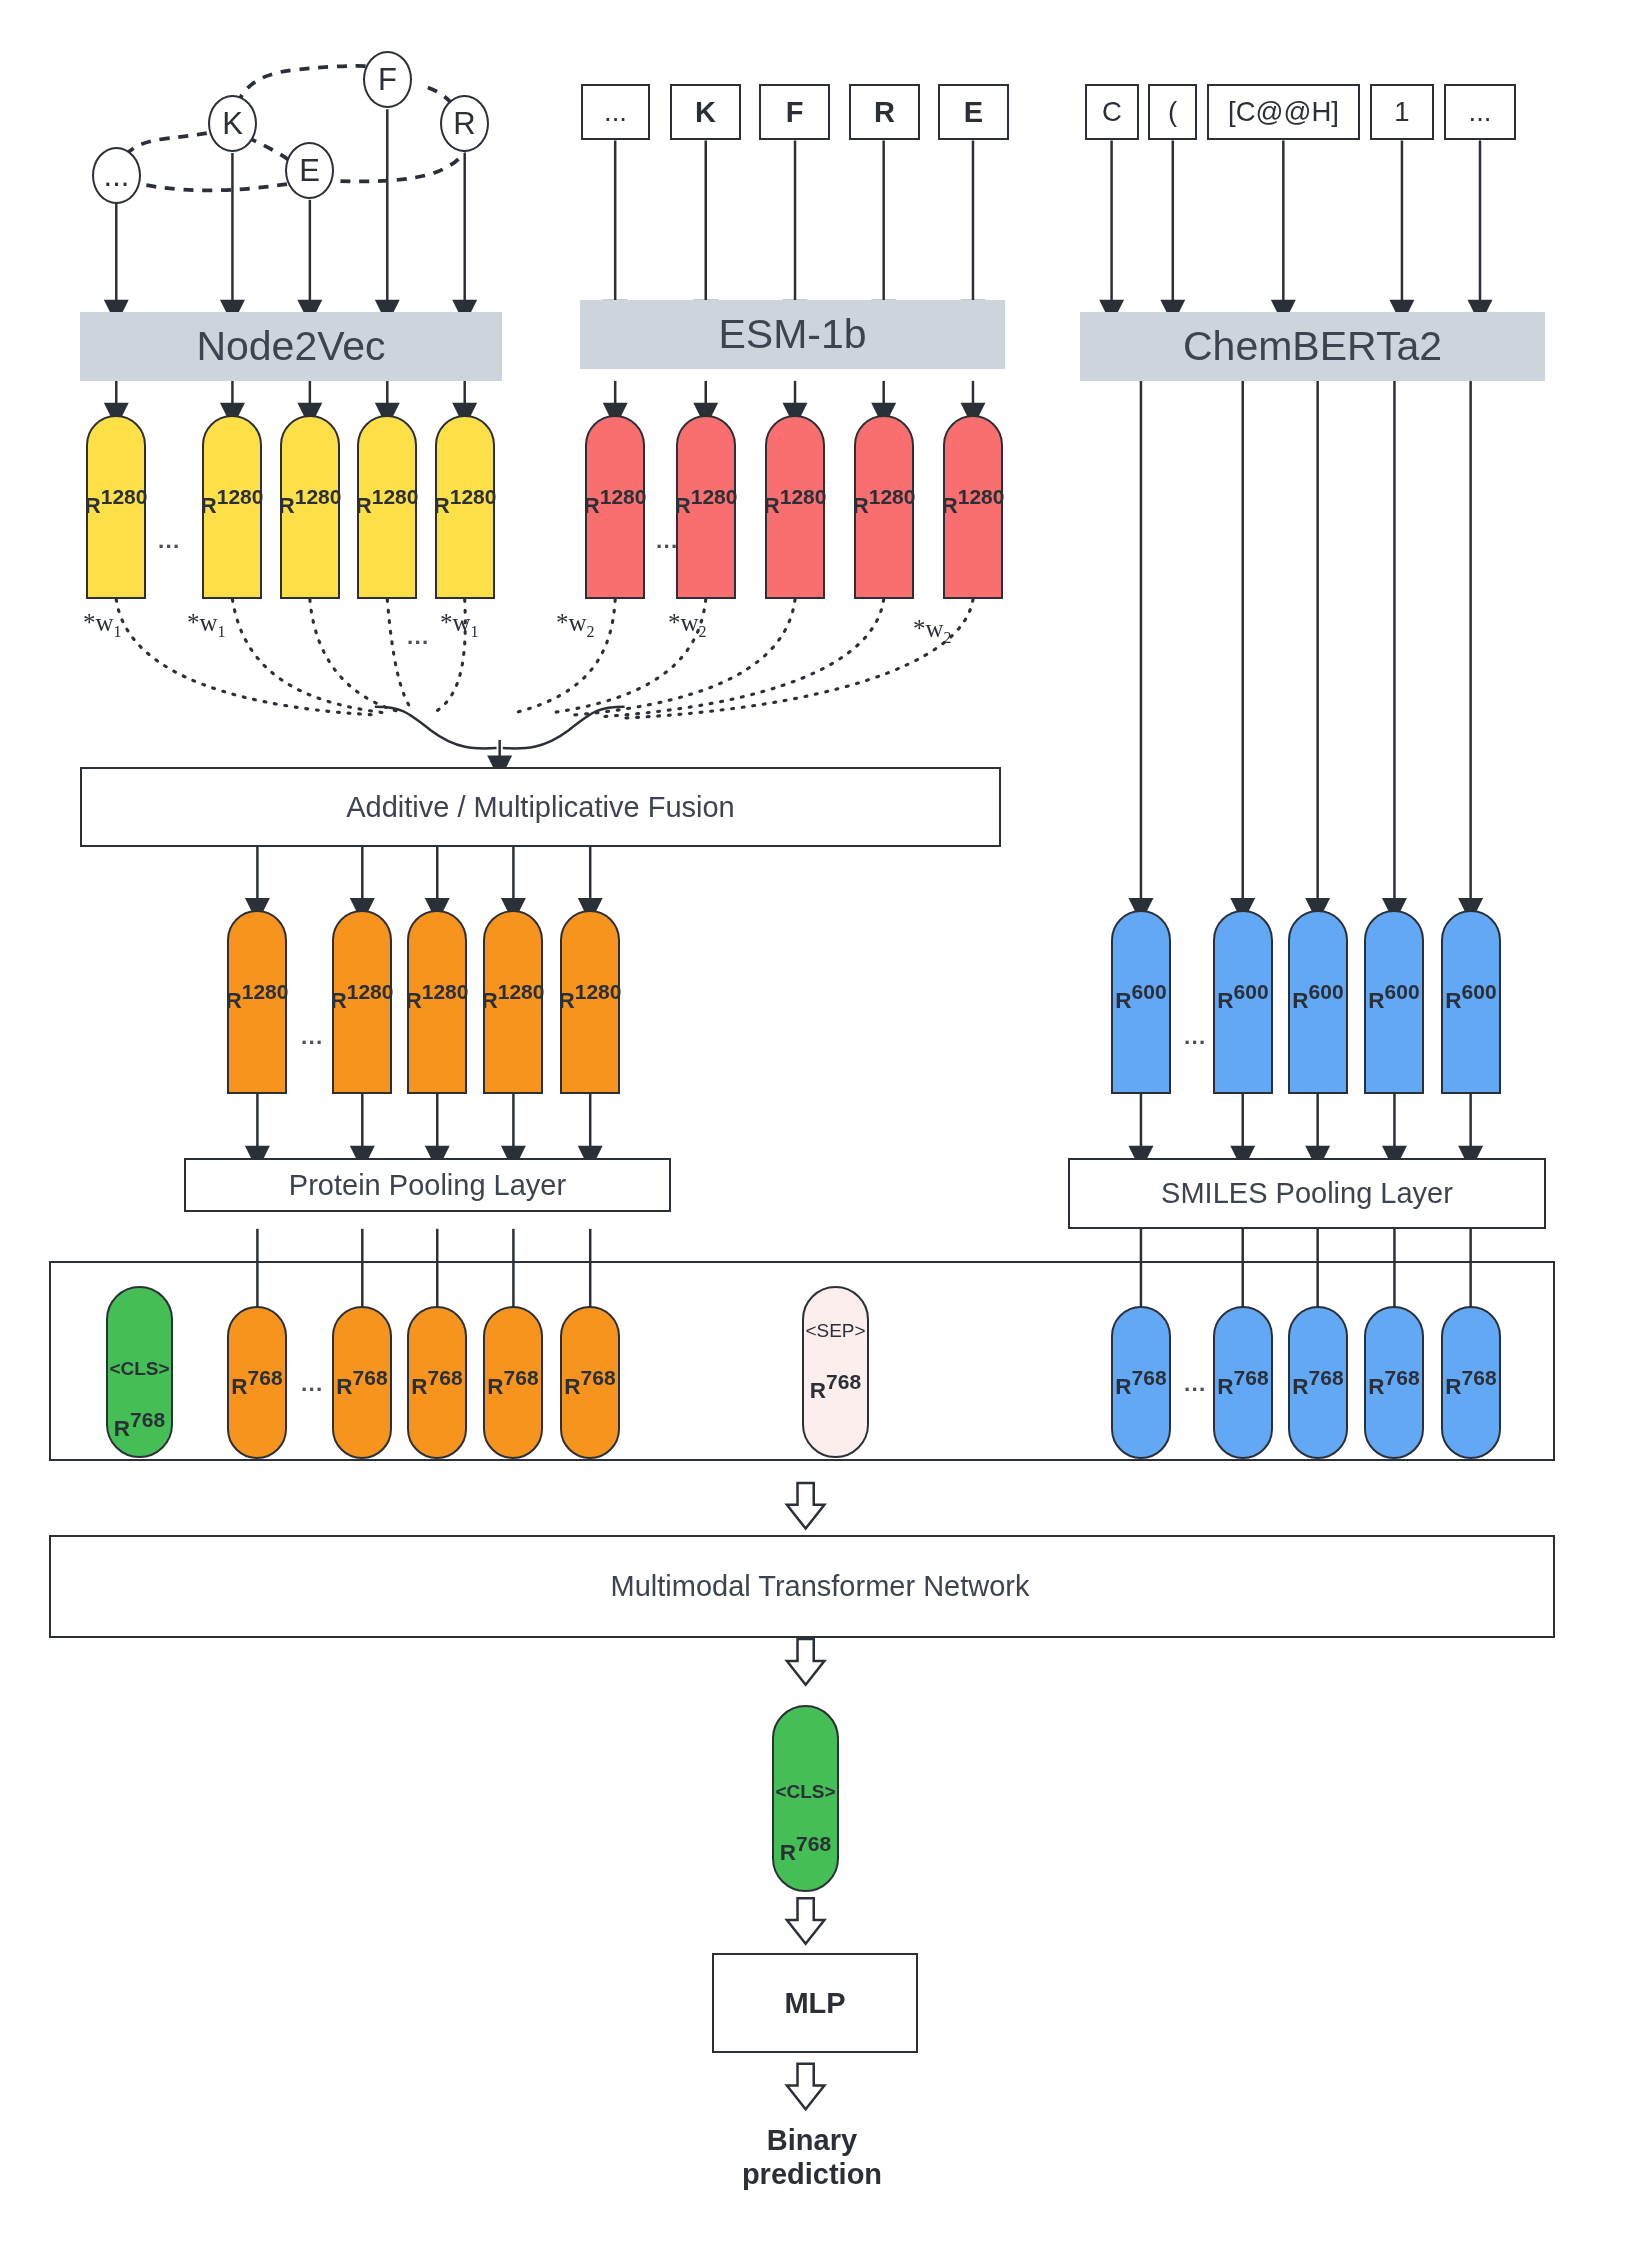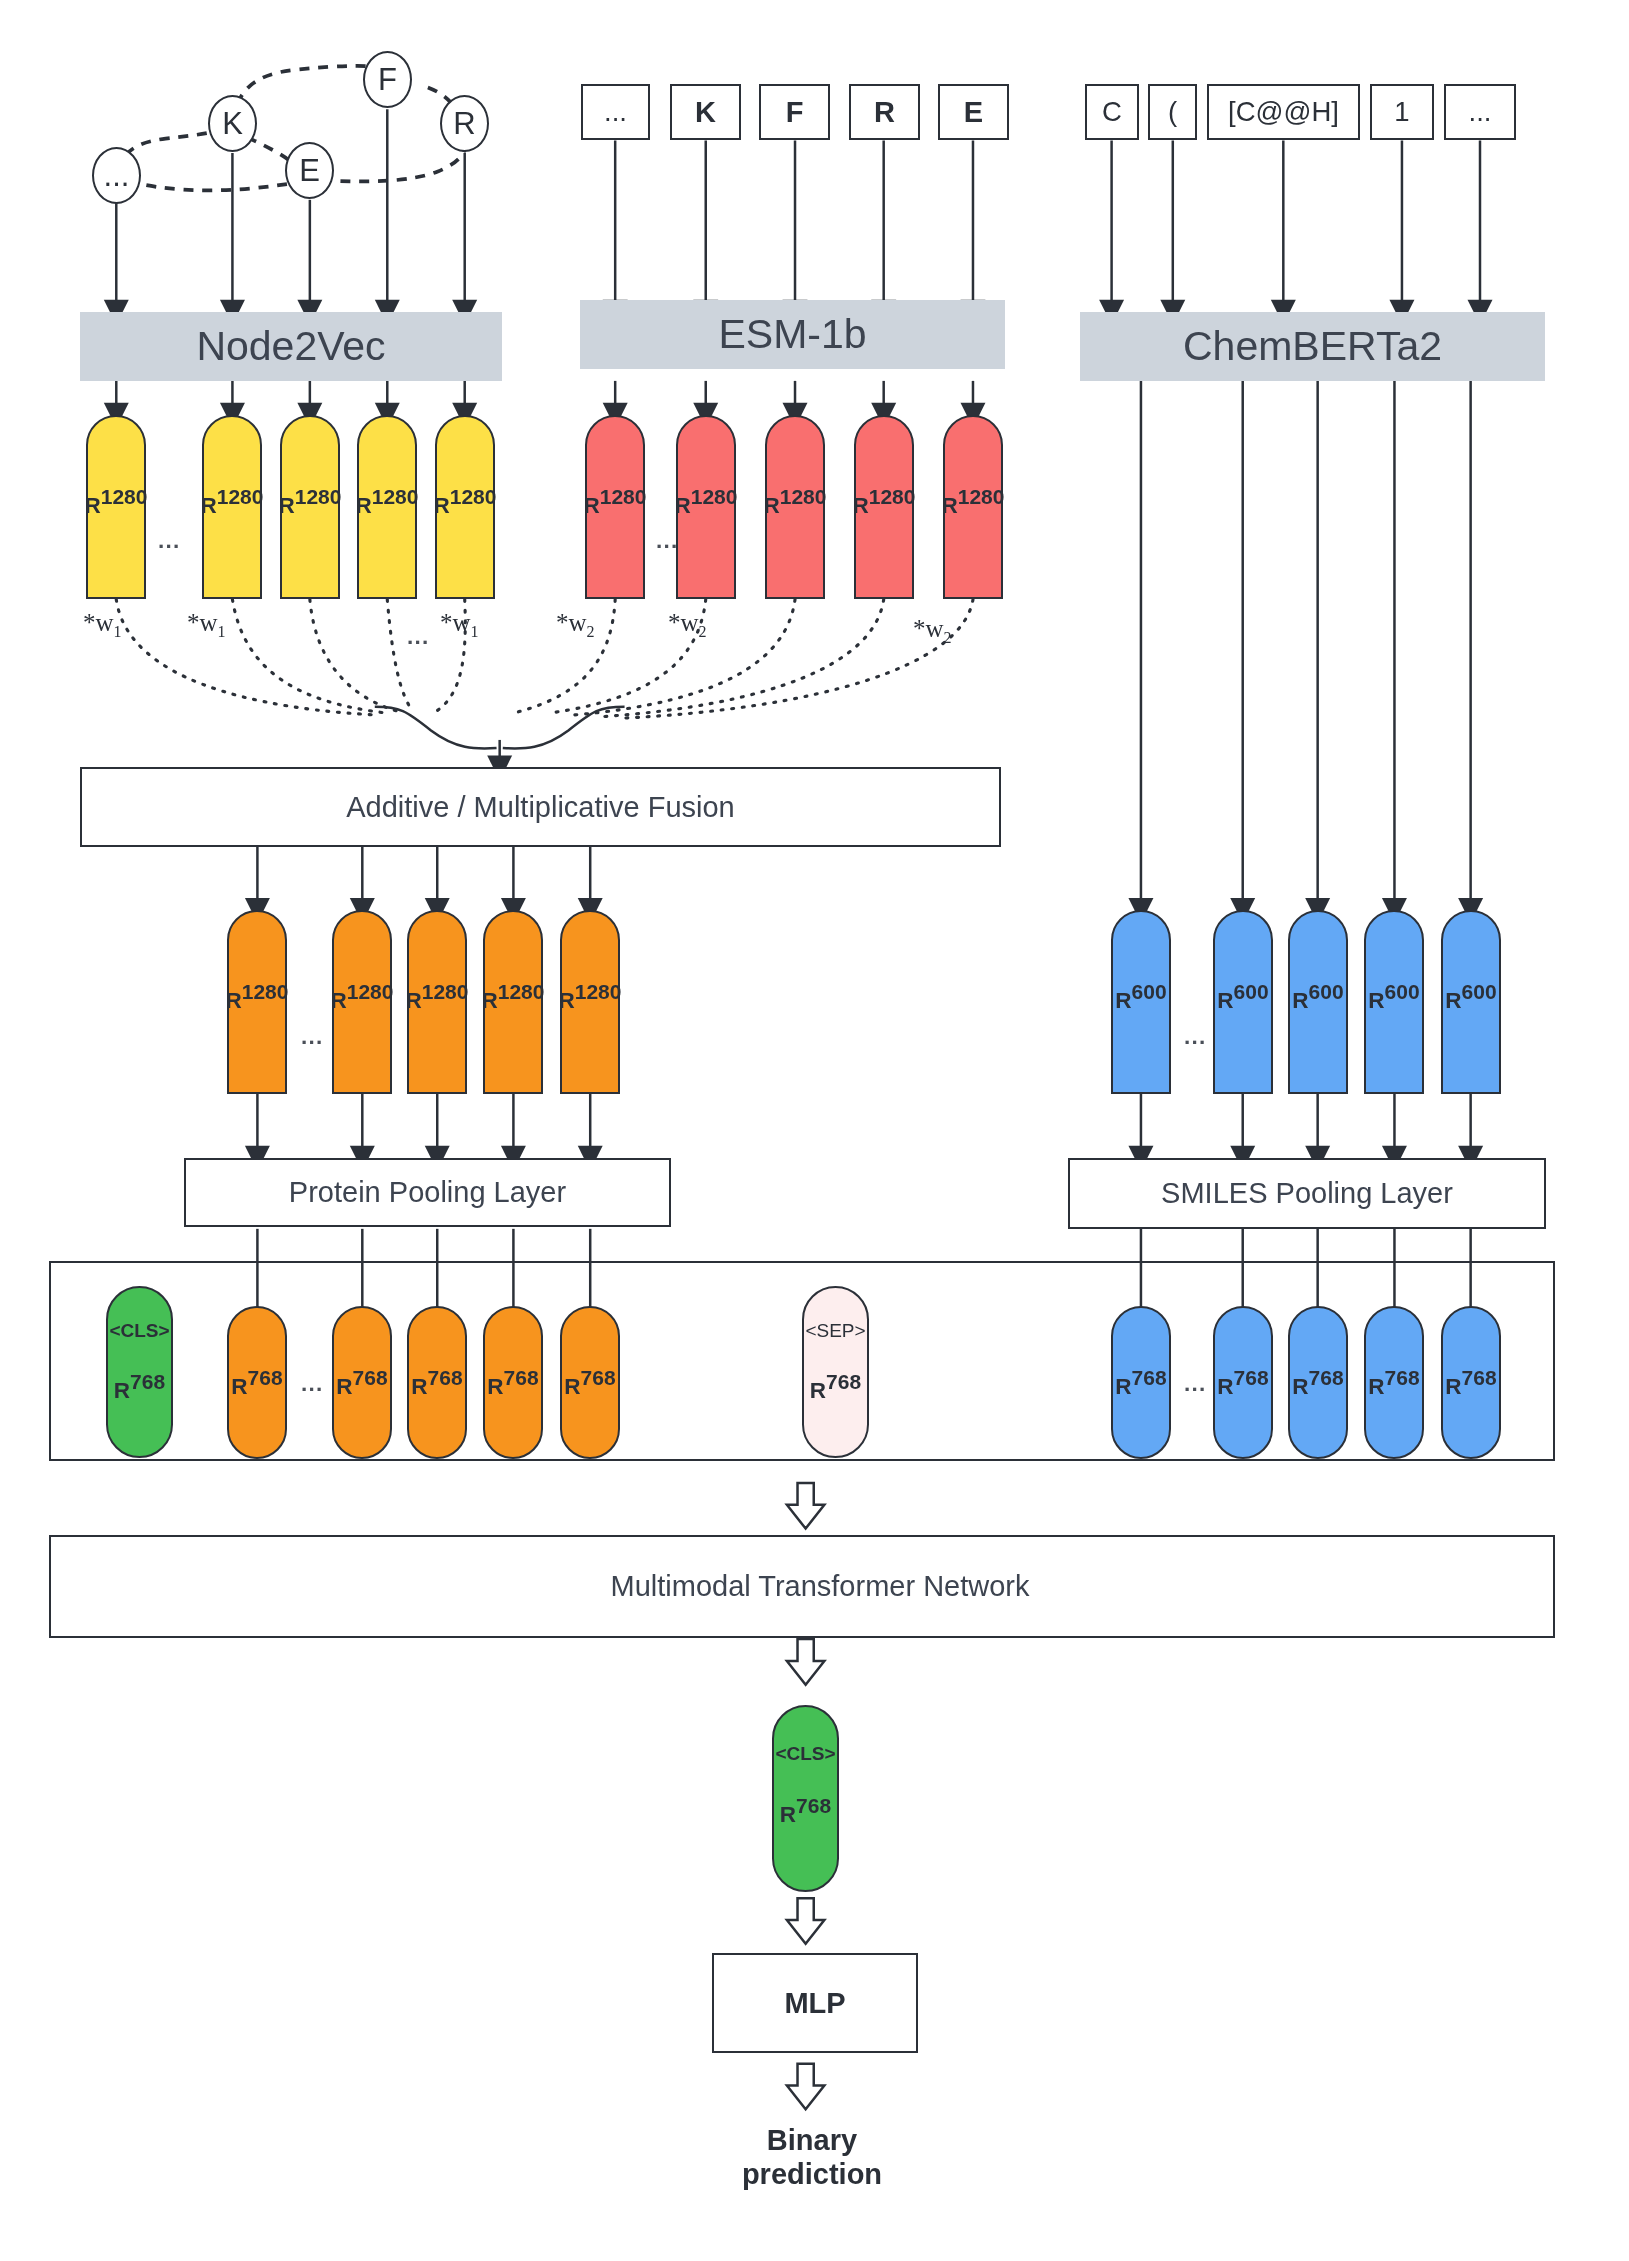--- a/index.html
+++ b/index.html
@@ -36,21 +36,21 @@
     font-size:22.5px;font-weight:bold;color:#2b3038;
   }
   .capsule .sup{font-size:21px;}
   .cap-lbl{line-height:1;}
   .cap-top{border-radius:56px 56px 0 0;}
   .cap-full{border-radius:56px;}
   .ellipsis{font-size:22.5px;font-weight:bold;color:#4a4f58;letter-spacing:1.2px;}
   .wlbl{font-size:25px;color:#2b3038;font-family:"Liberation Serif",serif;}
   .wlbl sub{font-size:16px;}
   .sep-lbl{font-size:19px;font-weight:normal;color:#2b3038;}
-  .cls-lbl{font-size:19px;font-weight:bold;color:#2b3038;}
+  .cls-lbl{font-size:19px;font-weight:bold;color:#2b3038;margin-top:38px;}
   .bigtext{font-size:29px;font-weight:bold;color:#2b3038;text-align:center;line-height:1.18;}
   svg.ov{position:absolute;left:0;top:0;width:1630px;height:2261px;pointer-events:none;}
 </style>
 </head>
 <body>
 
 <div id="stage">
 
   <svg class="ov" viewBox="0 0 2610 3621">
     <defs>
@@ -329,21 +329,21 @@
   <div class="abs capsule cap-top" style="left:1288px;top:910px;width:60px;height:184px;background:#63a8f5;padding-bottom:80px;">
     <div class="cap-lbl"><span>R</span><sup class="sup">600</sup></div>
   </div>
   <div class="abs capsule cap-top" style="left:1364px;top:910px;width:60px;height:184px;background:#63a8f5;padding-bottom:80px;">
     <div class="cap-lbl"><span>R</span><sup class="sup">600</sup></div>
   </div>
   <div class="abs capsule cap-top" style="left:1441px;top:910px;width:60px;height:184px;background:#63a8f5;padding-bottom:80px;">
     <div class="cap-lbl"><span>R</span><sup class="sup">600</sup></div>
   </div>
 
-  <div class="abs plainbox" style="left:184px;top:1158px;width:487px;height:69px;">
+  <div class="abs plainbox" style="left:184px;top:1158px;width:487px;height:54px;">
     <span>Protein Pooling Layer</span>
   </div>
   <div class="abs plainbox" style="left:1068px;top:1158px;width:478px;height:71px;">
     <span>SMILES Pooling Layer</span>
   </div>
 
   <div class="abs" style="left:49px;top:1261px;width:1506px;height:200px;border:2.5px solid #2b3038;box-sizing:border-box;background:transparent;"></div>
 
   <div class="abs capsule cap-full" style="left:106px;top:1286px;width:67px;height:172px;background:#45bf55;justify-content:flex-start;padding-top:32px;">
     <div class="cls-lbl">&lt;CLS&gt;</div>

